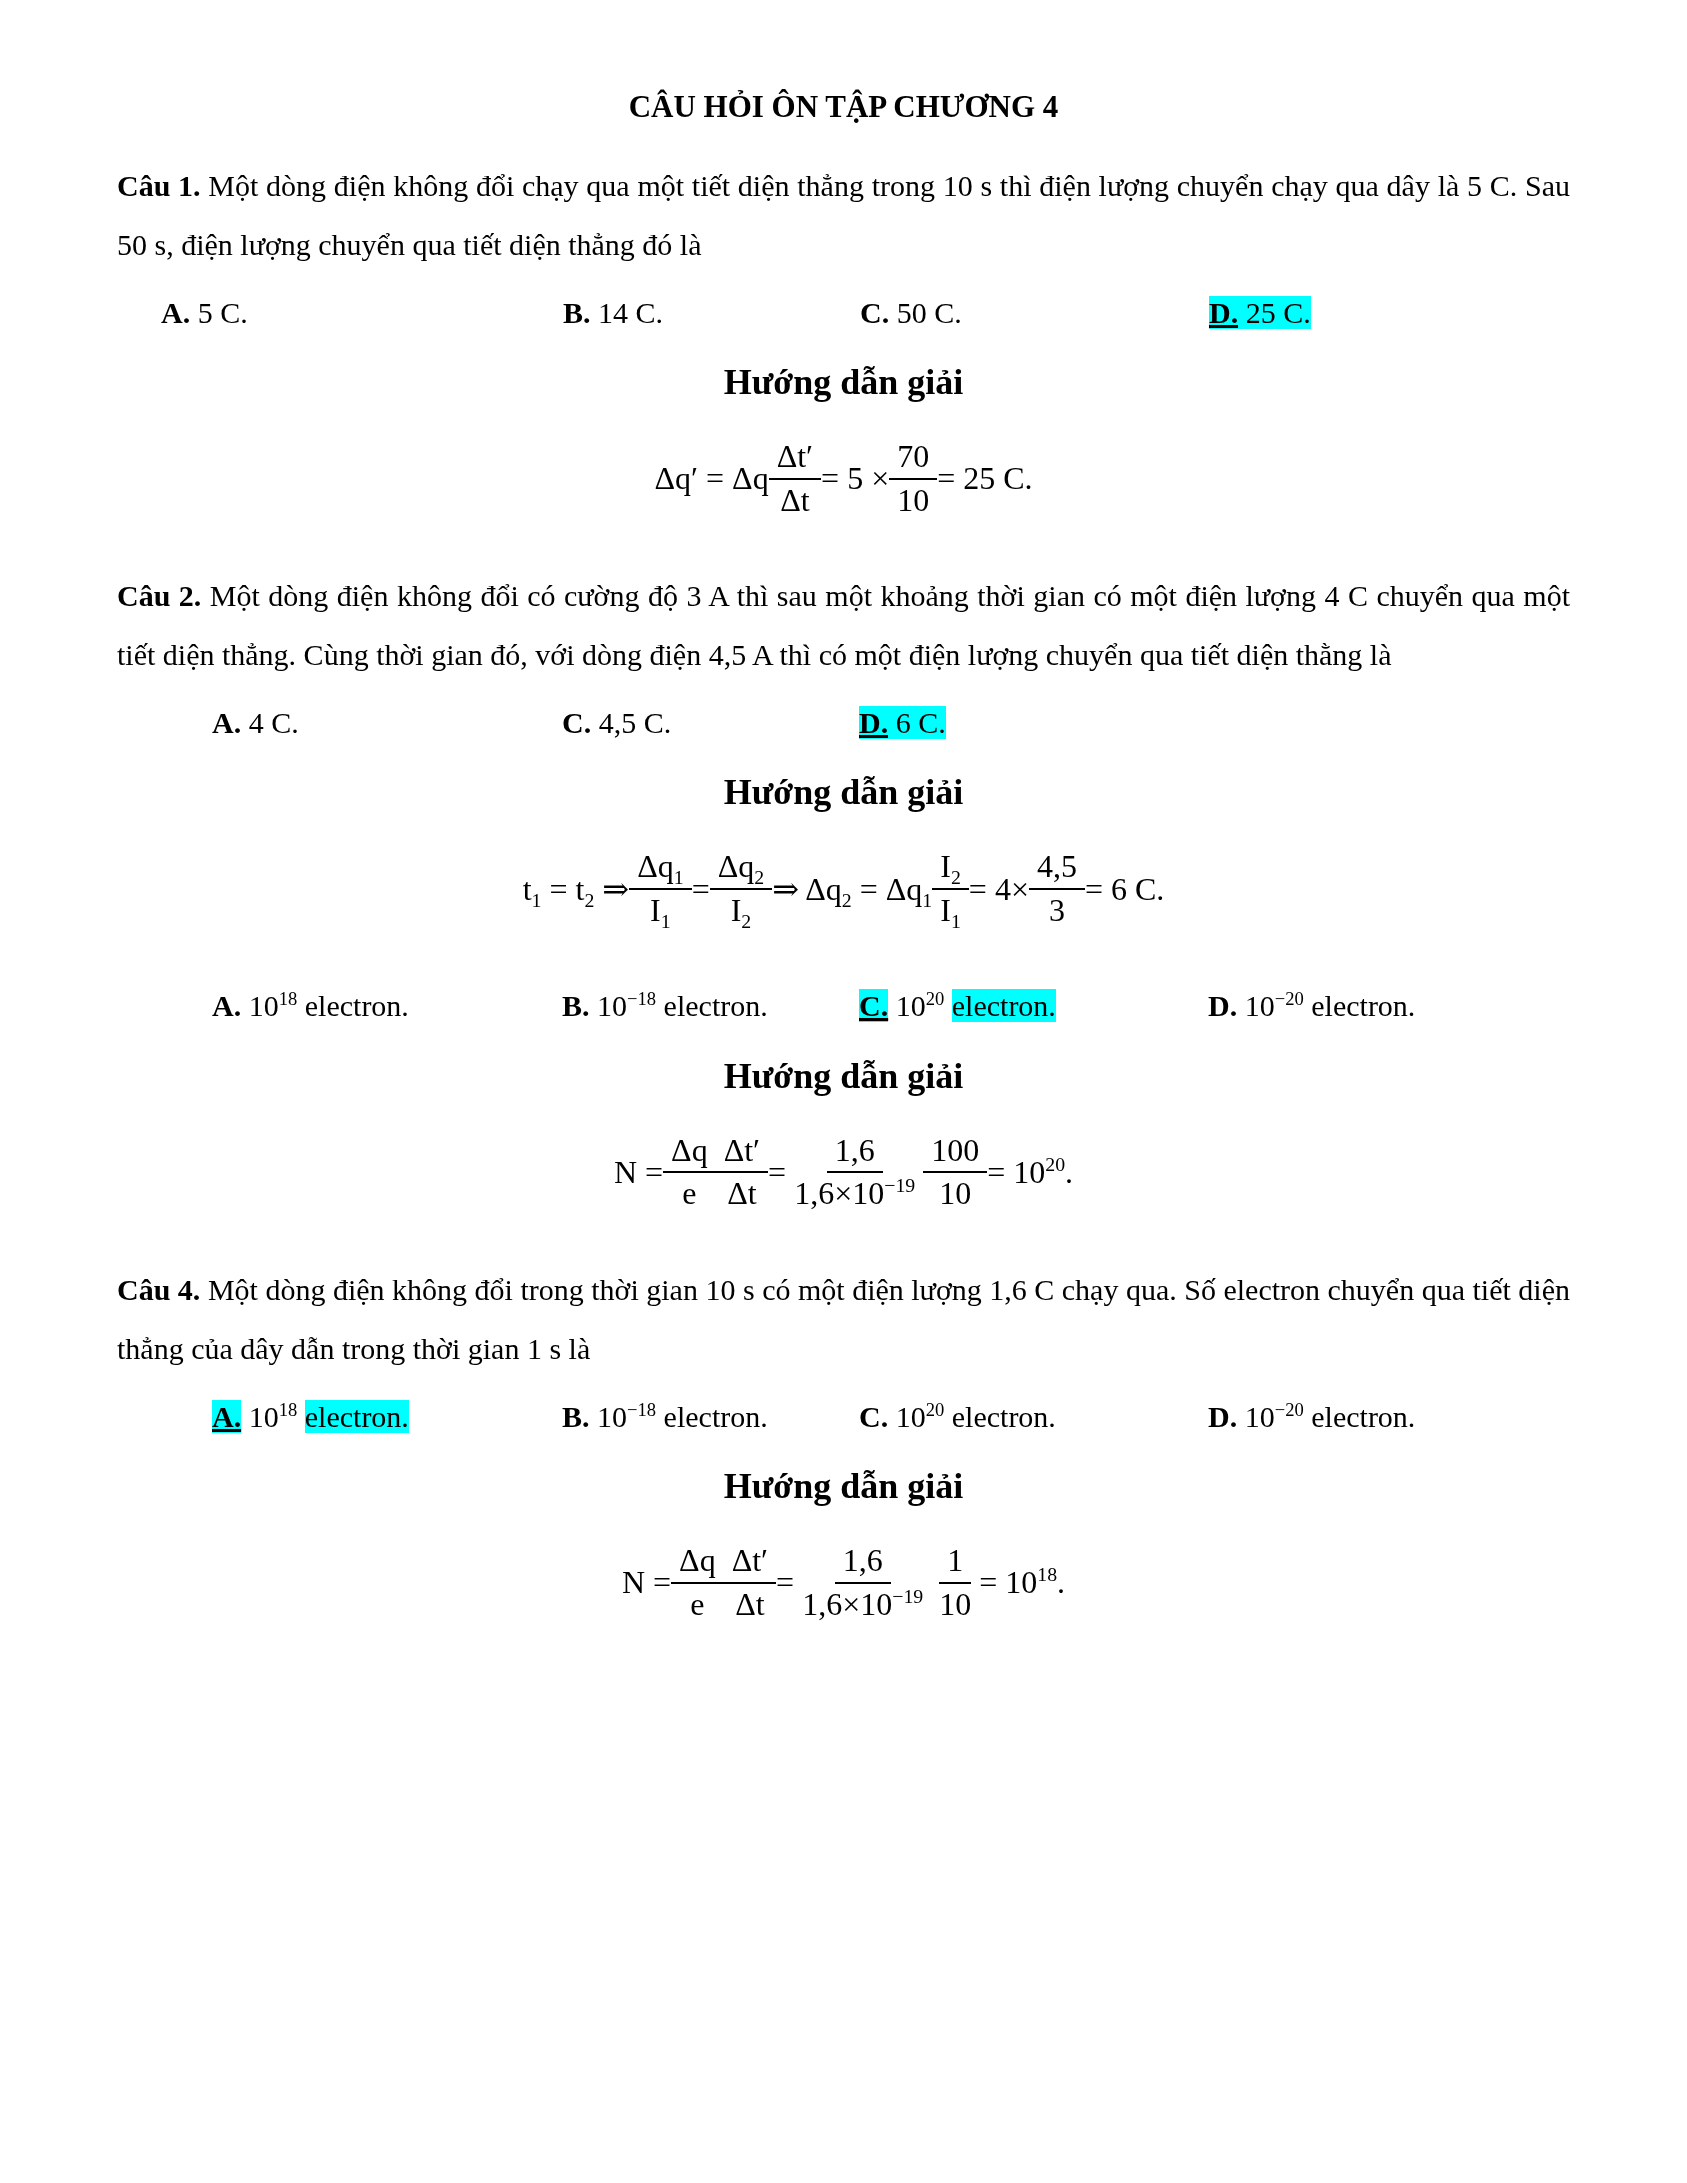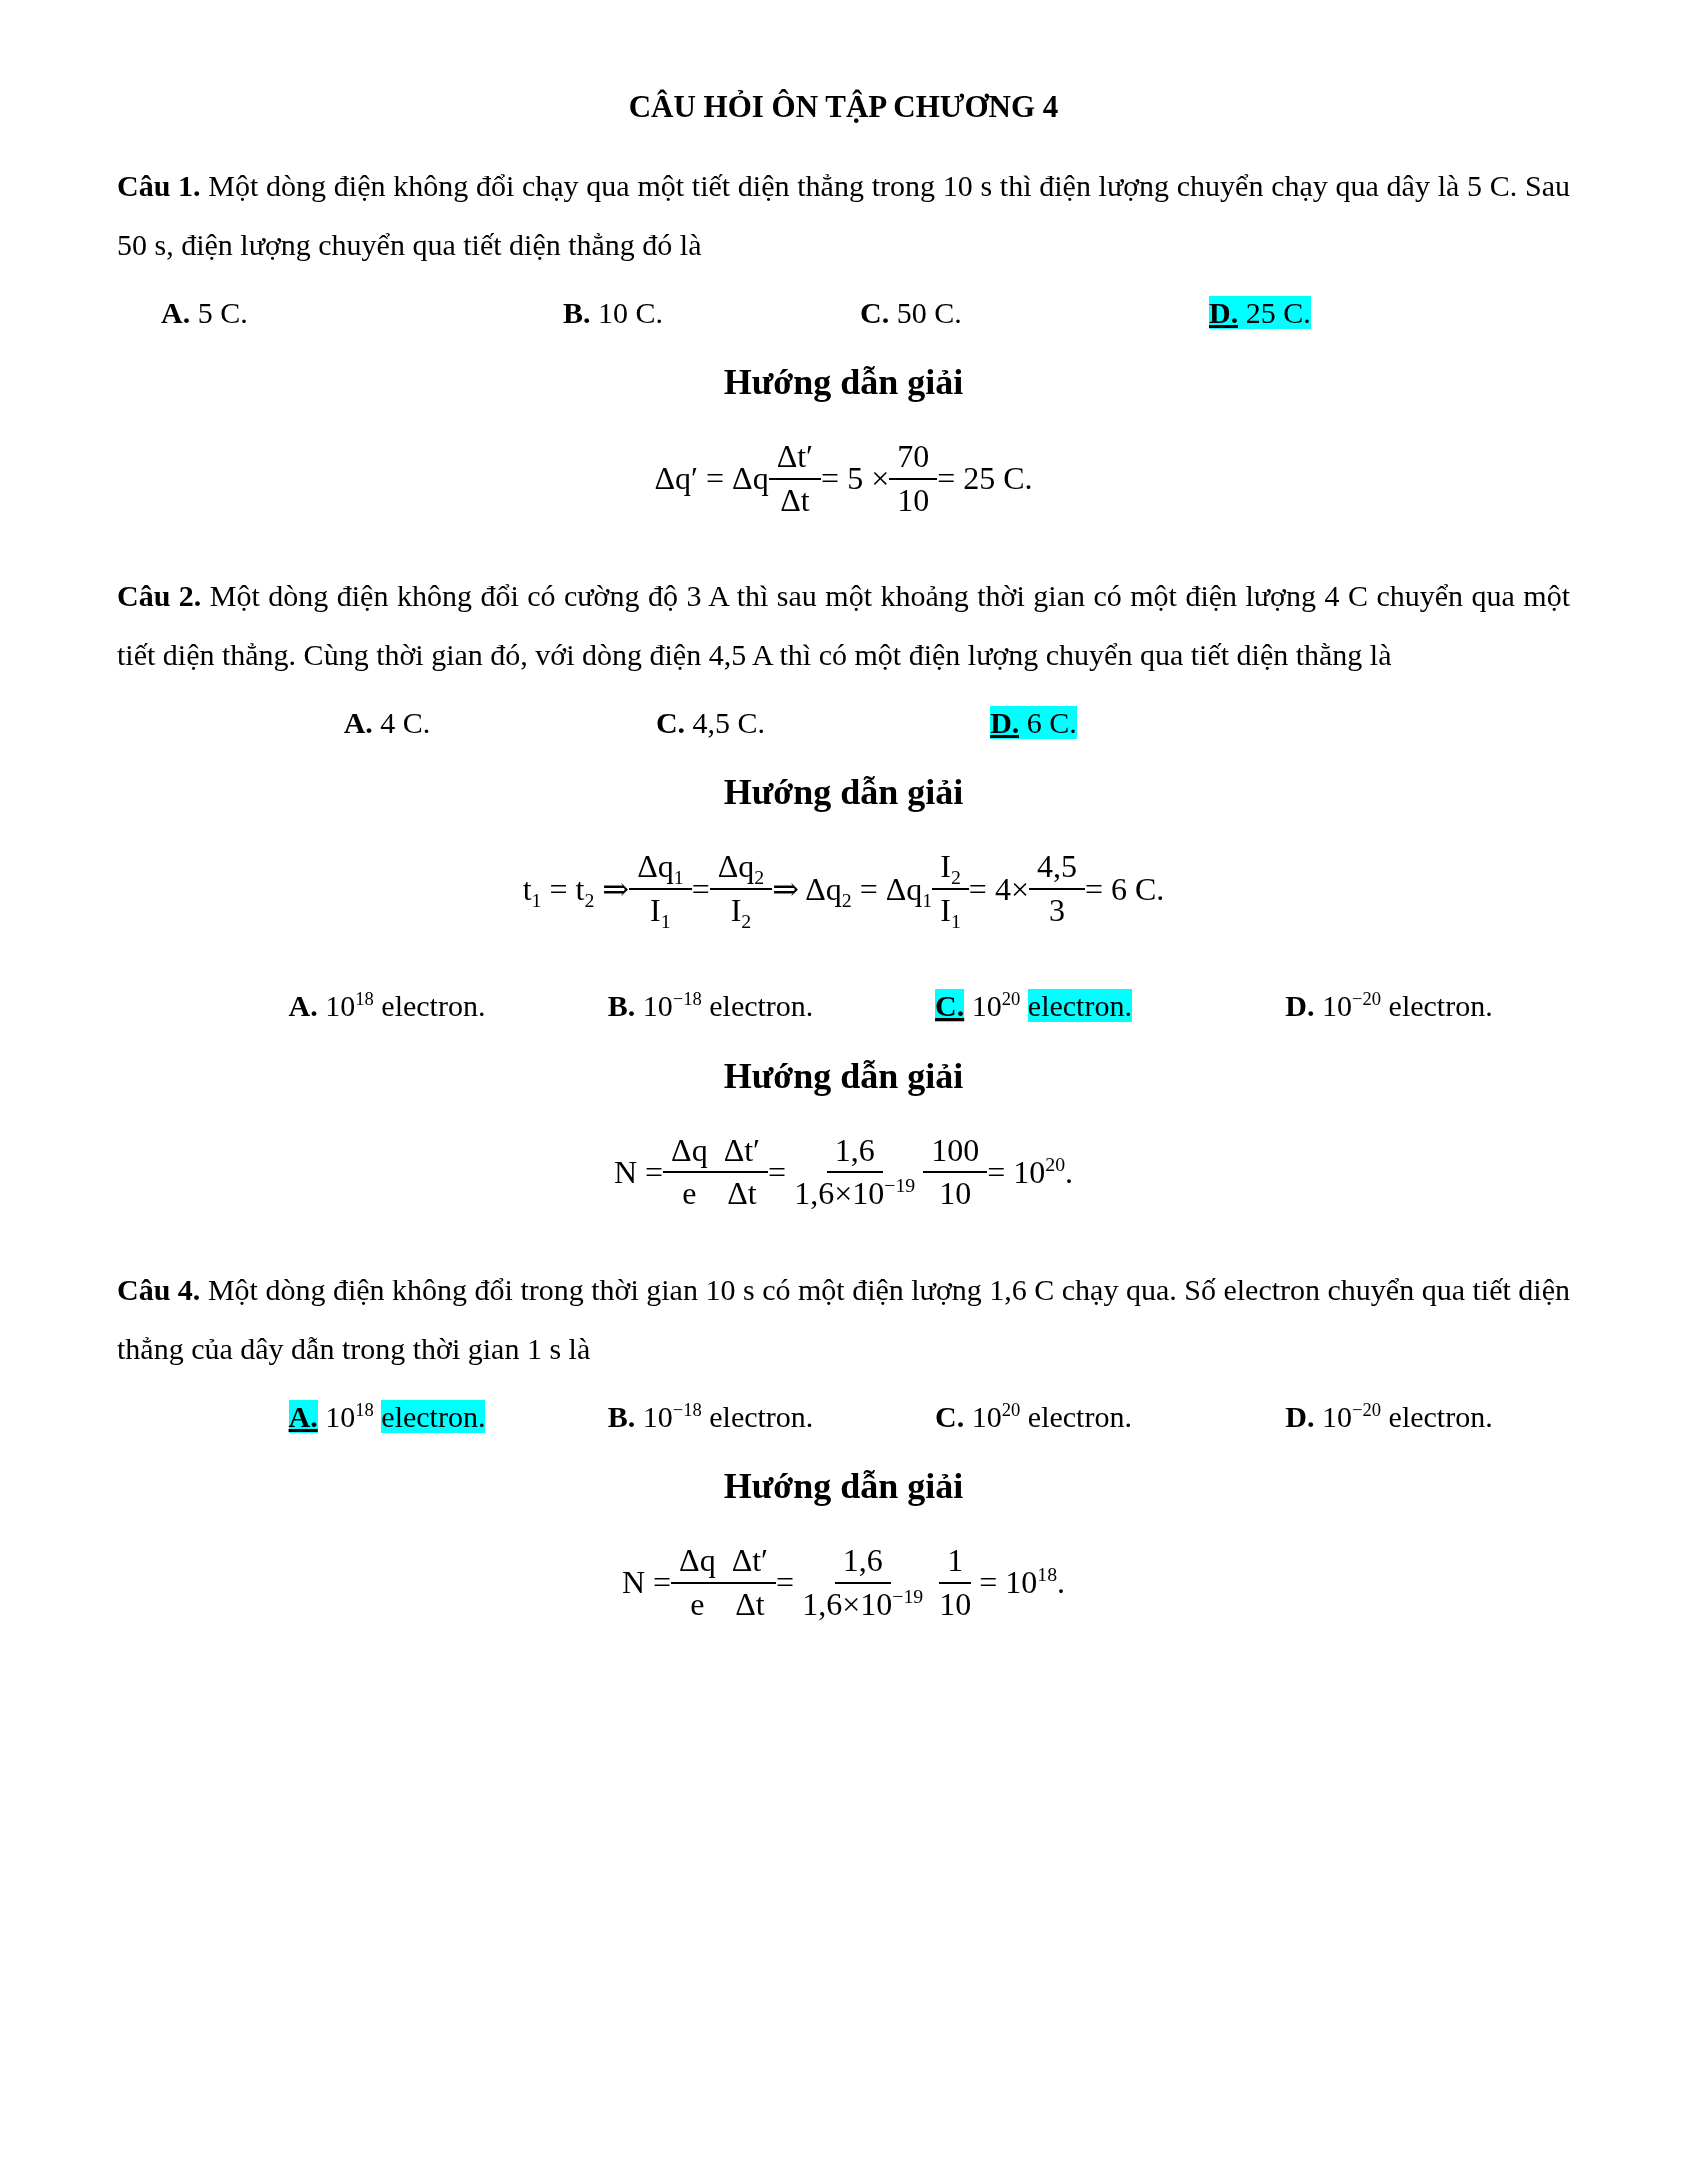--- a/index.html
+++ b/index.html
@@ -29,21 +29,20 @@
     display: grid;
     grid-template-columns: 402px 297px 349px 1fr;
     padding-left: 44px;
     margin: 9.5px 0 6.4px 0;
     line-height: 1.95;
     white-space: nowrap;
   }
   .question.indented .options {
     grid-template-columns: 350px 297px 349px 1fr;
     padding-left: 95px;
-    text-align: center;
   }
   .opt-label { font-weight: bold; }
   .hl { background: var(--hl, #00ffff); }
   .ul { text-decoration: underline; }
   .solution-heading {
     font-size: 36px;
     font-weight: bold;
     text-align: center;
     margin: 19px 0 6.4px 0;
   }
@@ -69,21 +68,21 @@
 </head>
 <body>
 
 <h1 class="title">CÂU HỎI ÔN TẬP CHƯƠNG 4</h1>
 
 <div id="questions">
   <section class="question">
     <p class="q-text"><b class="q-label">Câu 1. </b><span class="q-body">Một dòng điện không đổi chạy qua một tiết diện thẳng trong 10 s thì điện lượng chuyển chạy qua dây là 5 C. Sau 50 s, điện lượng chuyển qua tiết diện thẳng đó là</span></p>
     <div class="options">
         <span class="option"><b class="opt-label">A.</b><span class="opt-text"> 5 C.</span></span>
-        <span class="option"><b class="opt-label">B.</b><span class="opt-text"> 10 C.</span></span>
+        <span class="option"><b class="opt-label">B.</b><span class="opt-text"> 14 C.</span></span>
         <span class="option"><b class="opt-label">C.</b><span class="opt-text"> 50 C.</span></span>
         <span class="option"><b class="opt-label hl ul">D.</b><span class="opt-text hl"> 25 C.</span></span>
       </div>
     <h3 class="solution-heading">Hướng dẫn giải</h3>
     <div class="formula">
         <span class="ftext">Δq′ = Δq</span>
         <span class="frac">
           <span class="num">Δt′</span>
           <span class="den">Δt</span>
         </span>

